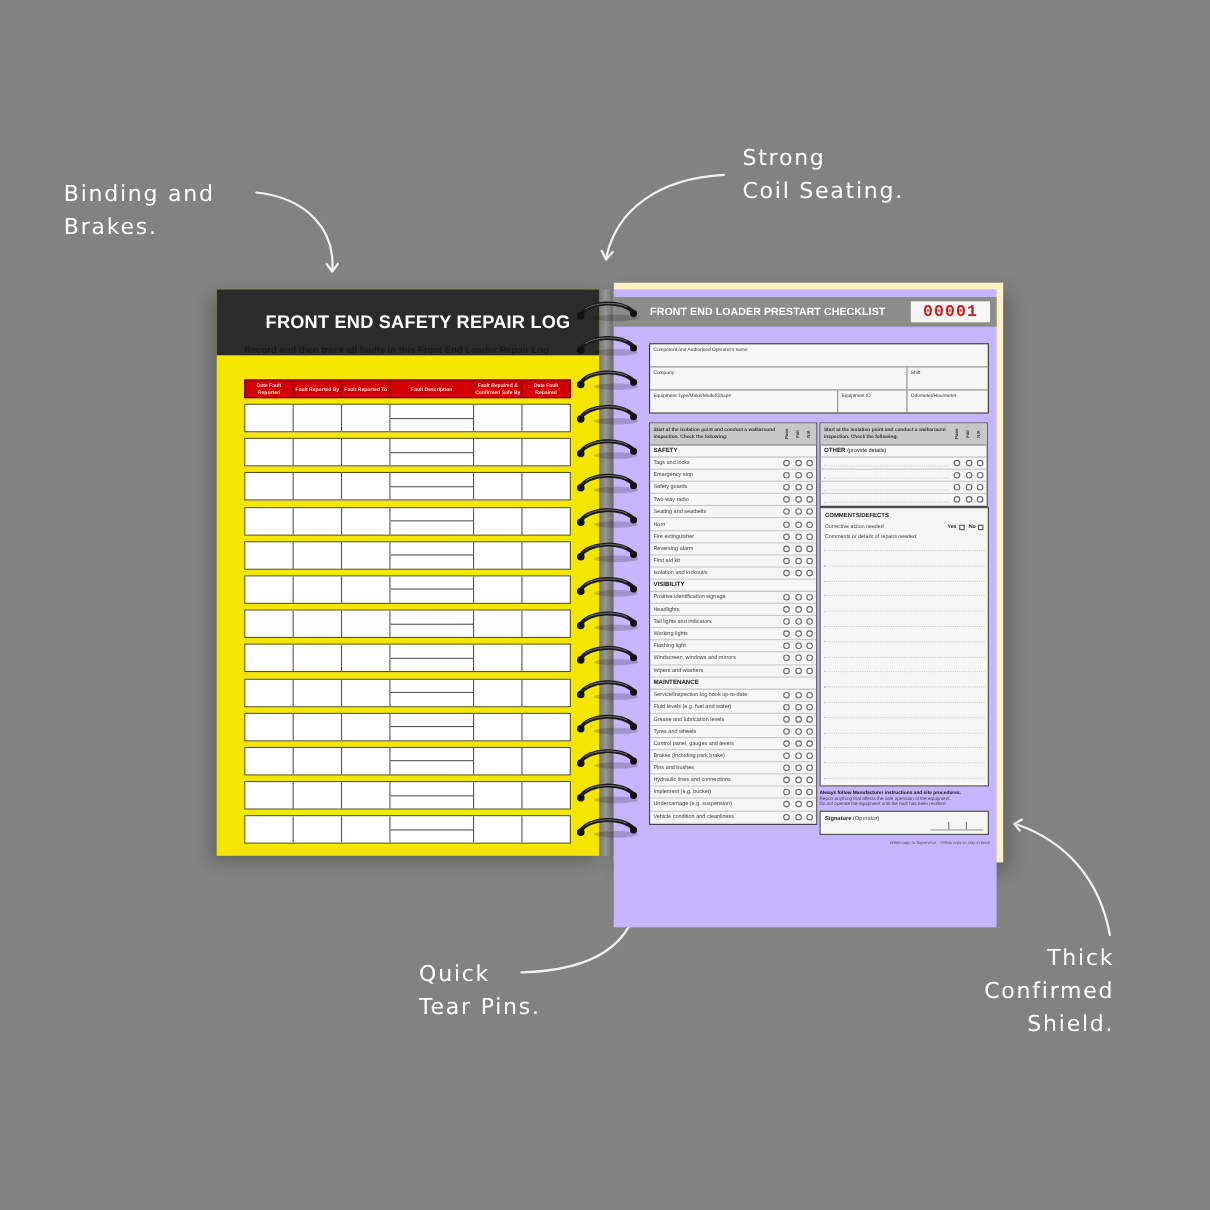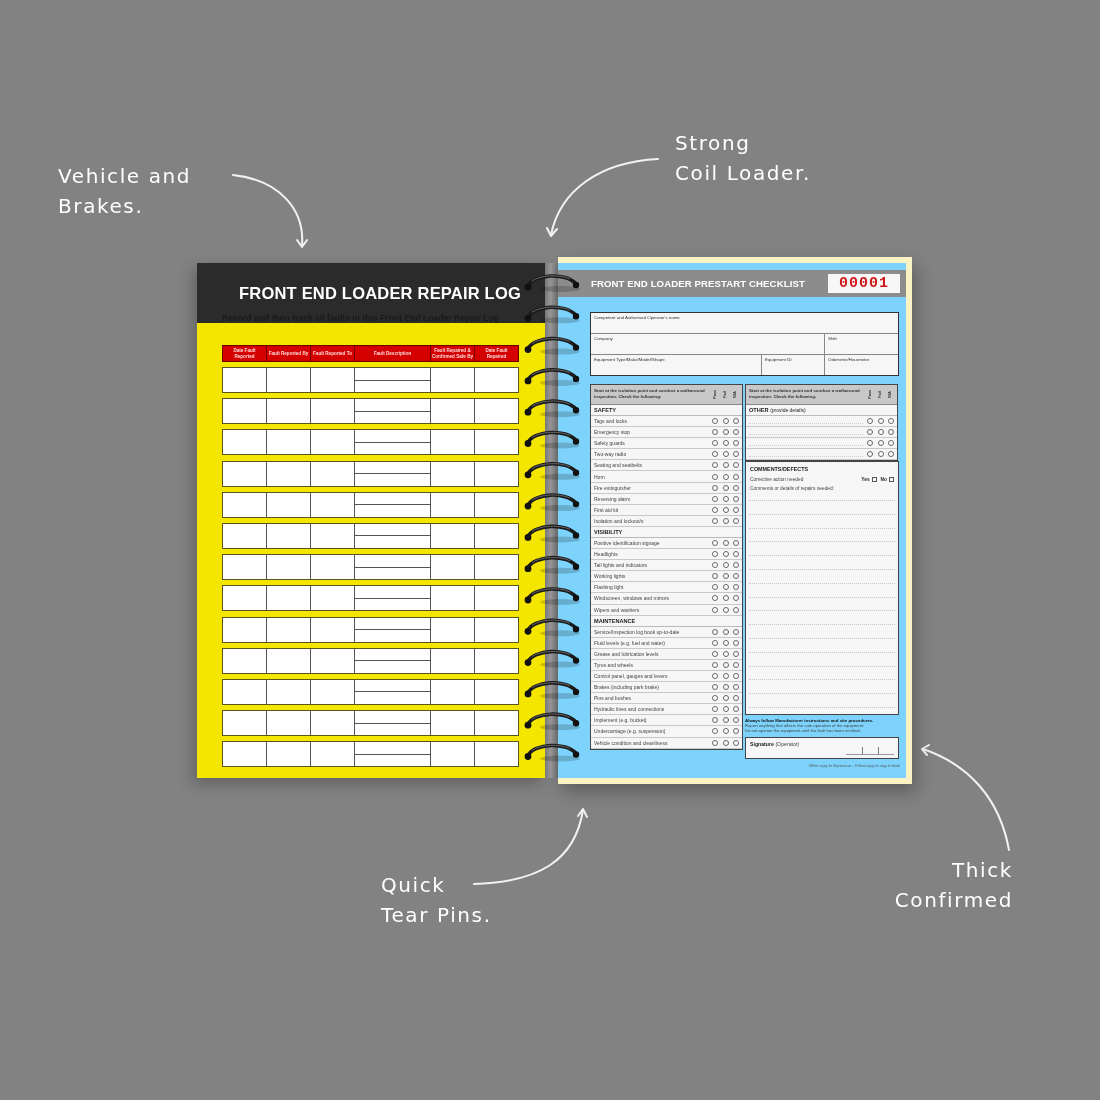--- a/index.html
+++ b/index.html
@@ -26,21 +26,21 @@
   .log-row .cell.desc .half { flex: 1; }
   .log-row .cell.desc .half:first-child { border-bottom: 1px solid #555; }
   .c1 { width: 44px; } .c2 { width: 44px; } .c3 { width: 44px; } .c4 { width: 76px; } .c5 { width: 44px; } .c6 { flex: 1; }
 
   
   .spine { position: absolute; left: 545px; top: 263px; width: 14px; height: 515px; background: linear-gradient(90deg, #7a7a7a, #9a9a9a 40%, #6c6c6c); }
   .coils { position: absolute; left: 520px; top: 270px; width: 70px; height: 500px; }
 
   
   .right-page { position: absolute; left: 558px; top: 257px; width: 354px; height: 527px; background: #fbf2c4; box-shadow: 4px 8px 16px rgba(0,0,0,0.28); }
-  .sheet { position: absolute; left: 0; top: 6px; width: 348px; height: 515px; background: #7dd3fc; }
+  .sheet { position: absolute; left: 0; top: 6px; width: 348px; height: 580px; background: #c4b5fd; }
   .sheet-header { position: absolute; left: 0; top: 7px; width: 348px; height: 27px; background: #8c8c8c; }
   .sheet-title { position: absolute; left: 33px; top: 8px; color: #fff; font-weight: bold; font-size: 9.6px; letter-spacing: 0.1px; }
   .serial { position: absolute; left: 270px; top: 4px; width: 72px; height: 19px; background: #f7f7f7; color: #d01818; font-family: "Liberation Mono", monospace; font-size: 15px; font-weight: bold; text-align: center; line-height: 19px; letter-spacing: 1px; }
 
   .info-grid { position: absolute; left: 32px; top: 49px; width: 309px; height: 64px; border: 1px solid #333; background: #f6f6f6; }
   .info-row { display: flex; border-bottom: 1px solid #888; height: 21px; }
   .info-row:last-child { border-bottom: none; height: 20px; }
   .info-cell { font-size: 4.4px; color: #333; padding: 2px 3px; border-right: 1px solid #888; }
   .info-cell:last-child { border-right: none; }
 
@@ -69,51 +69,52 @@
   .signature { position: absolute; left: 187px; top: 474px; width: 154px; height: 22px; border: 1px solid #444; background: #f6f6f6; font-size: 5.2px; color: #444; padding: 3px 4px; }
   .signature b { color: #222; }
   .sig-ticks { position: absolute; right: 4px; bottom: 3px; width: 48px; height: 8px; border-bottom: 1px solid #999; }
   .sig-ticks i { position: absolute; bottom: 0; width: 1px; height: 7px; background: #777; }
   .copy-note { position: absolute; left: 190px; top: 501px; width: 152px; text-align: right; font-size: 3.8px; color: #555; font-style: italic; }
 </style>
 </head>
 <body>
 
 <div class="callout" style="left:58px; top:161px;">
-  <span>Vehicle and</span>
+  <span>Binding and</span>
   <span>Brakes.</span>
 </div>
 <div class="callout" style="left:675px; top:128px;">
   <span>Strong</span>
-  <span>Coil Loader.</span>
+  <span>Coil Seating.</span>
 </div>
 <div class="callout" style="left:381px; top:870px;">
   <span>Quick</span>
   <span>Tear Pins.</span>
 </div>
 <div class="callout" style="left:838px; top:855px; text-align:right; width:175px;">
   <span>Thick Confirmed</span>
+  <span>Shield.</span>
 </div>
 
 <svg class="arrows" viewBox="0 0 1100 1100">
   <g fill="none" stroke="#f2f2f2" stroke-width="2" stroke-linecap="round" stroke-linejoin="round">
     <path d="M233 175 C 280 180, 305 210, 302 246"></path>
     <path d="M297 240 L302 247 L307 240"></path>
     <path d="M658 159 C 600 162, 560 190, 551 235"></path>
     <path d="M547 228 L551 236 L557 229"></path>
     <path d="M474 884 C 540 882, 575 860, 583 810"></path>
     <path d="M578 816 L583 809 L587 817"></path>
     <path d="M1009 850 C 1000 800, 970 765, 923 749"></path>
     <path d="M929 745 L922 749 L927 755"></path>
   </g>
 </svg>
 
 <div class="left-page">
   <div class="left-header">
-    <div class="left-title">FRONT END LOADER REPAIR LOG</div>
+    <div class="left-title">FRONT END SAFETY REPAIR LOG</div>
   </div>
   <div class="left-subtitle">Record and then track all faults in this Front End Loader Repair Log</div>
   <div class="log-head">
     <div class="c1">Date Fault Reported</div>
     <div class="c2">Fault Reported By</div>
     <div class="c3">Fault Reported To</div>
     <div class="c4">Fault Description</div>
     <div class="c5">Fault Repaired &amp; Confirmed Safe By</div>
     <div class="c6">Date Fault Repaired</div>
   </div>

